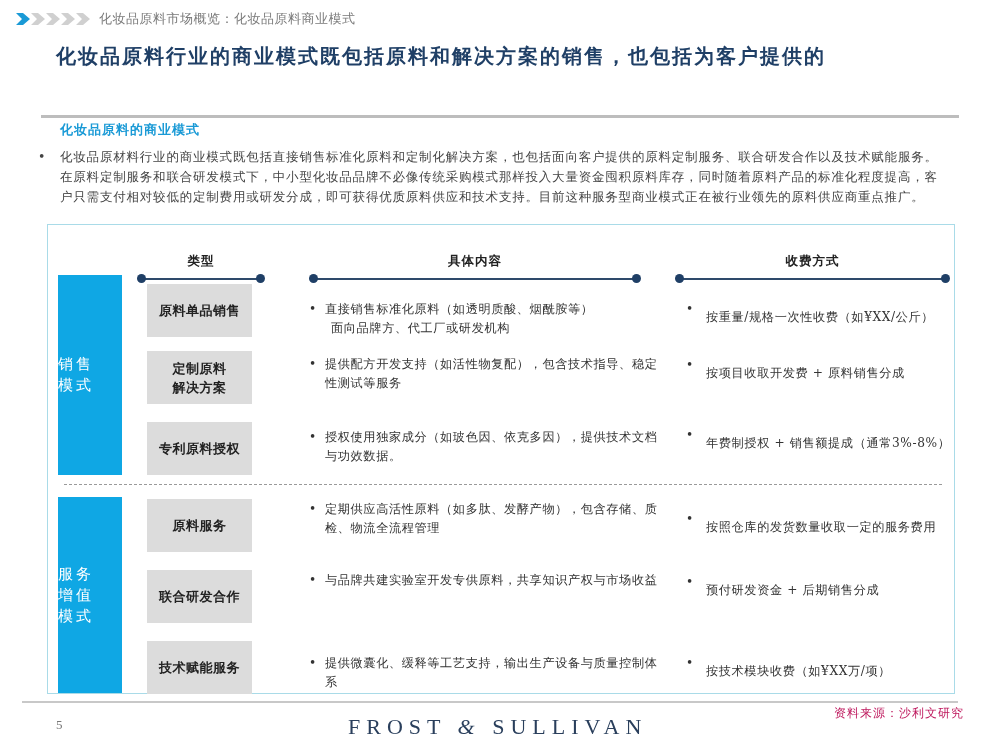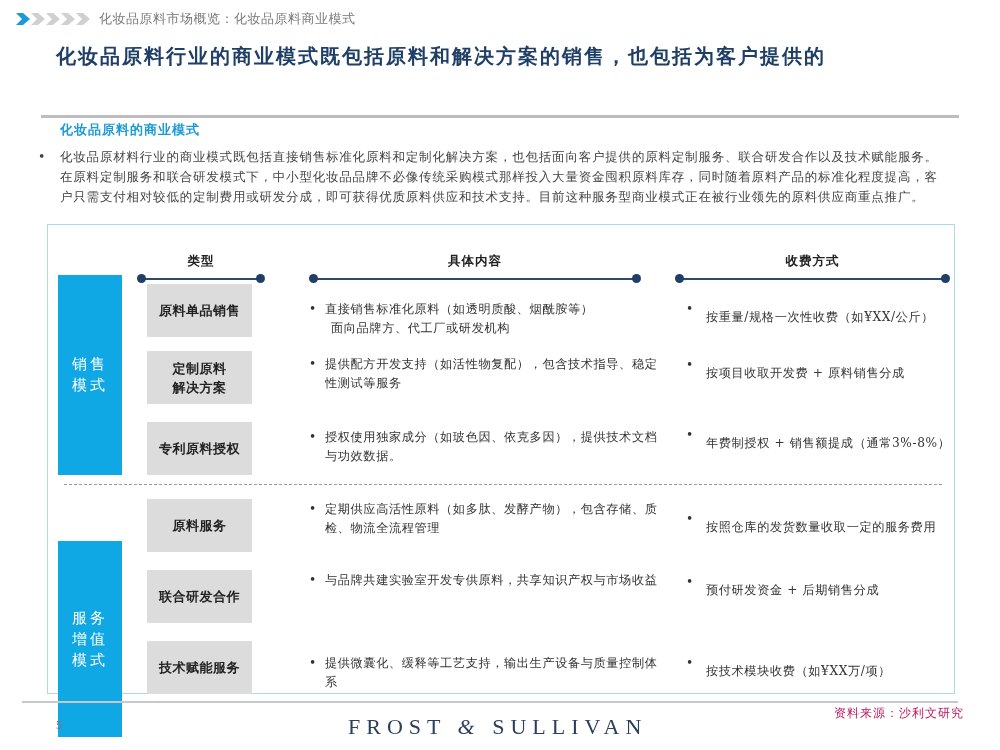--- a/index.html
+++ b/index.html
@@ -23,21 +23,21 @@
 
   .panel { position: absolute; left: 47px; top: 224px; width: 908px; height: 470px; border: 1.5px solid #a9dbe8; }
 
   .col-head { position: absolute; height: 20px; }
   .col-head .label { position: absolute; top: -2px; left: 0; right: 0; text-align: center; font-size: 12.5px; font-weight: bold; color: #222; letter-spacing: 1px; }
   .col-head .line { position: absolute; top: 23px; left: 4px; right: 4px; height: 2px; background: #2e4a6b; }
   .col-head .dot { position: absolute; top: 19px; width: 9px; height: 9px; border-radius: 50%; background: #1f3f66; }
   .col-head .dot.l { left: 0; }
   .col-head .dot.r { right: 0; }
 
-  .mode-box { position: absolute; left: 58px; width: 64px; background: #0fa7e4; color: #fff; display: flex; align-items: center; justify-content: center; text-align: center; font-size: 15px; line-height: 21px; letter-spacing: 3px; }
+  .mode-box { position: absolute; left: 58px; width: 64px; background: #0fa7e4; color: #fff; display: flex; align-items: center; text-align: center; font-size: 15px; line-height: 21px; letter-spacing: 3px; }
 
   .type-box { position: absolute; left: 147px; width: 105px; height: 53px; background: #dcdcdc; display: flex; align-items: center; justify-content: center; text-align: center; font-size: 13px; font-weight: bold; color: #222; line-height: 19px; letter-spacing: 0.5px; }
 
   .content-item { position: absolute; left: 309px; width: 360px; font-size: 12.2px; line-height: 19px; color: #333; letter-spacing: 0.6px; }
   .content-item .b, .fee-item .b { position: absolute; left: 0; top: 0; }
   .content-item .t { padding-left: 16px; display: block; }
   .fee-item { position: absolute; left: 686px; width: 275px; font-size: 12.2px; line-height: 19px; color: #333; letter-spacing: 0.6px; white-space: nowrap; }
   .fee-item .t { padding-left: 20px; display: block; margin-top: 8px; }
 
   .dash-sep { position: absolute; left: 64px; top: 484px; width: 878px; height: 0; border-top: 1.5px dashed #9a9a9a; }
@@ -142,21 +142,21 @@
   <span class="b">•</span>
   <span class="t">按项目收取开发费 + 原料销售分成</span>
 </div>
 <div class="fee-item" style="top:426px;">
   <span class="b">•</span>
   <span class="t">年费制授权 + 销售额提成（通常3%-8%）</span>
 </div>
 
 <div class="dash-sep"></div>
 
-<div class="mode-box" style="top:497px; height:196px;margin-top:44px;">
+<div class="mode-box" style="top:497px; height:196px;">
   <div>
     <div>服务</div>
     <div>增值</div>
     <div>模式</div>
   </div>
 </div>
 
 <div class="type-box" style="top:499px;">原料服务</div>
 <div class="type-box" style="top:570px;">联合研发合作</div>
 <div class="type-box" style="top:641px;">技术赋能服务</div>

